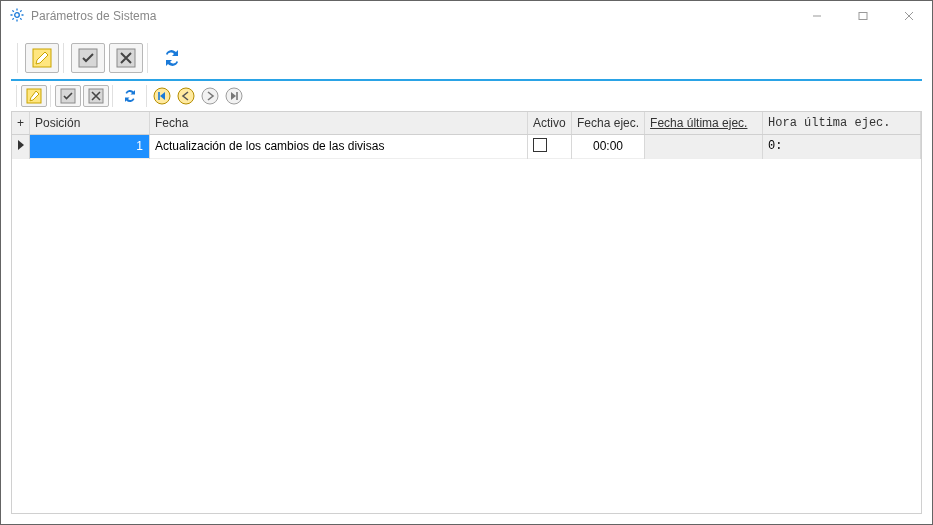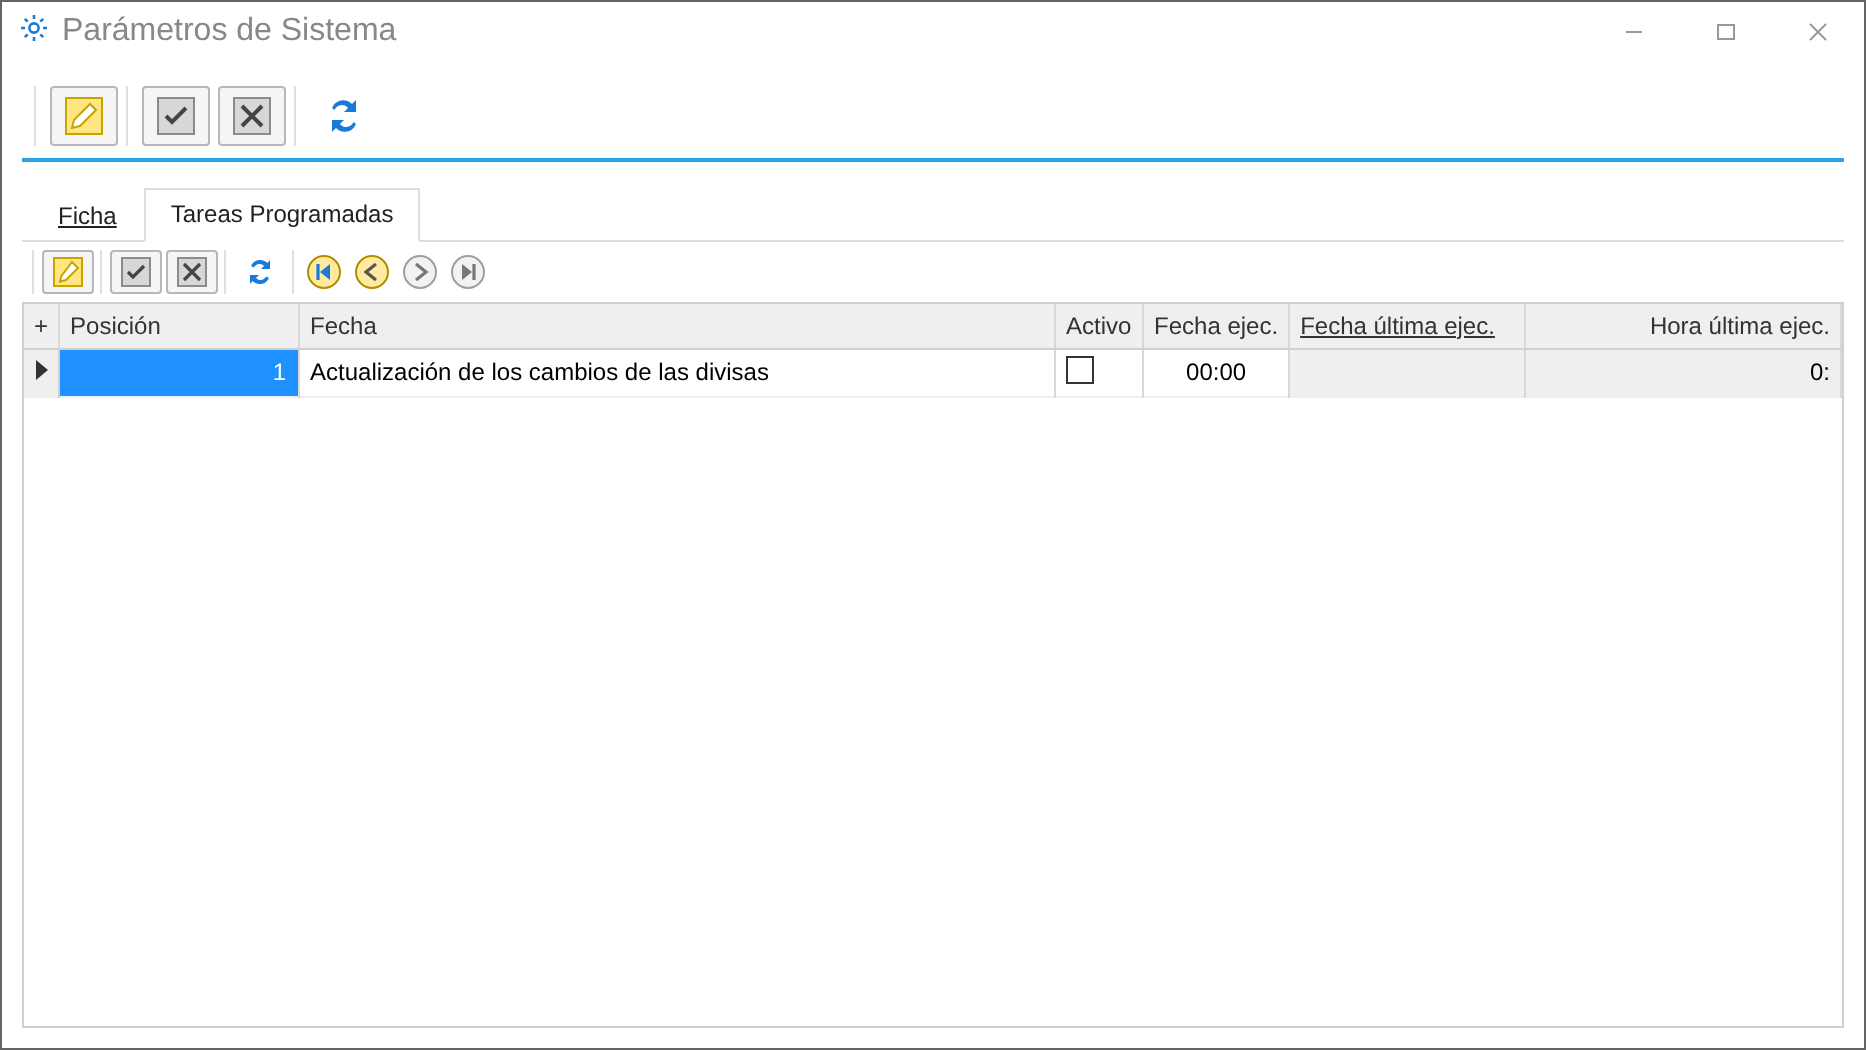--- a/index.html
+++ b/index.html
@@ -8,21 +8,21 @@
     width: 933px; height: 525px;
     border: 1px solid #646464;
     background: #fff;
     display: flex; flex-direction: column;
     position: relative;
   }
   
   .titlebar {
     height: 30px; display: flex; align-items: center;
     padding-left: 8px; background: #fff; color: #888;
-    font-size: 16px; border-bottom: 0;
+    font-size: 12px; border-bottom: 0;
   }
   .titlebar .gear { margin-right: 6px; color: #1a7ad9; }
   .titlebar-spacer { flex: 1; }
   .sysbtns { display: flex; height: 100%; }
   .sysbtn {
     width: 46px; display: flex; align-items: center; justify-content: center;
     color: #999; font-size: 13px;
   }
   
   .client { flex: 1; display: flex; flex-direction: column; padding: 2px; }
@@ -105,21 +105,21 @@
     background: #efefef;
     border-bottom: 1px solid #d0d0d0;
     color: #333;
   }
   .grid .col-indicator { width: 16px; text-align: center; padding: 0; }
   .grid .col-pos { width: 120px; text-align: left; padding-right: 6px; }
   .grid .col-nombre { width: 378px; }
   .grid .col-activo { width: 44px; text-align: left; }
   .grid .col-hora { width: 70px; text-align: center; }
   .grid .col-fecha { width: 118px; text-decoration: underline; }
-  .grid .col-horau { text-align: right; }
+  .grid .col-horau { text-align: left; font-family: Liberation Mono, monospace; }
   .grid tbody tr { border-bottom: 1px solid #eee; }
   .grid tbody td.sel {
     background: #1e90ff; color: #fff; text-align: right; padding-right: 6px;
   }
   .row-indicator {
     display: inline-block; width: 0; height: 0;
     border-top: 5px solid transparent;
     border-bottom: 5px solid transparent;
     border-left: 6px solid #333;
   }
@@ -194,24 +194,20 @@
         </div>
         <div class="sep"></div>
         <div class="tbtn flat">
           <svg width="26" height="22" viewBox="0 0 26 22">
               <path d="M7 7a6 6 0 0 1 10-2l2-2v6h-6l2-2a4 4 0 0 0-6.8 1z" fill="#1a7ad9"></path>
               <path d="M19 15a6 6 0 0 1-10 2l-2 2v-6h6l-2 2a4 4 0 0 0 6.8-1z" fill="#1a7ad9"></path>
             </svg>
         </div>
       </div>
 
-      <div class="tabs">
-        <div class="tab inactive"><span>Ficha</span></div>
-        <div class="tab active"><span>Tareas Programadas</span></div>
-      </div>
 
       <div class="toolbar-sub">
         <div class="sep-sm"></div>
         <div class="sbtn">
           <svg width="16" height="16" viewBox="0 0 16 16">
               <rect x="1" y="1" width="14" height="14" fill="#ffe680" stroke="#c9a400"></rect>
               <path d="M10 3l3 3-6 6-3 .8.8-3z" fill="#fff" stroke="#c9a400"></path>
             </svg>
         </div>
         <div class="sep-sm"></div>

